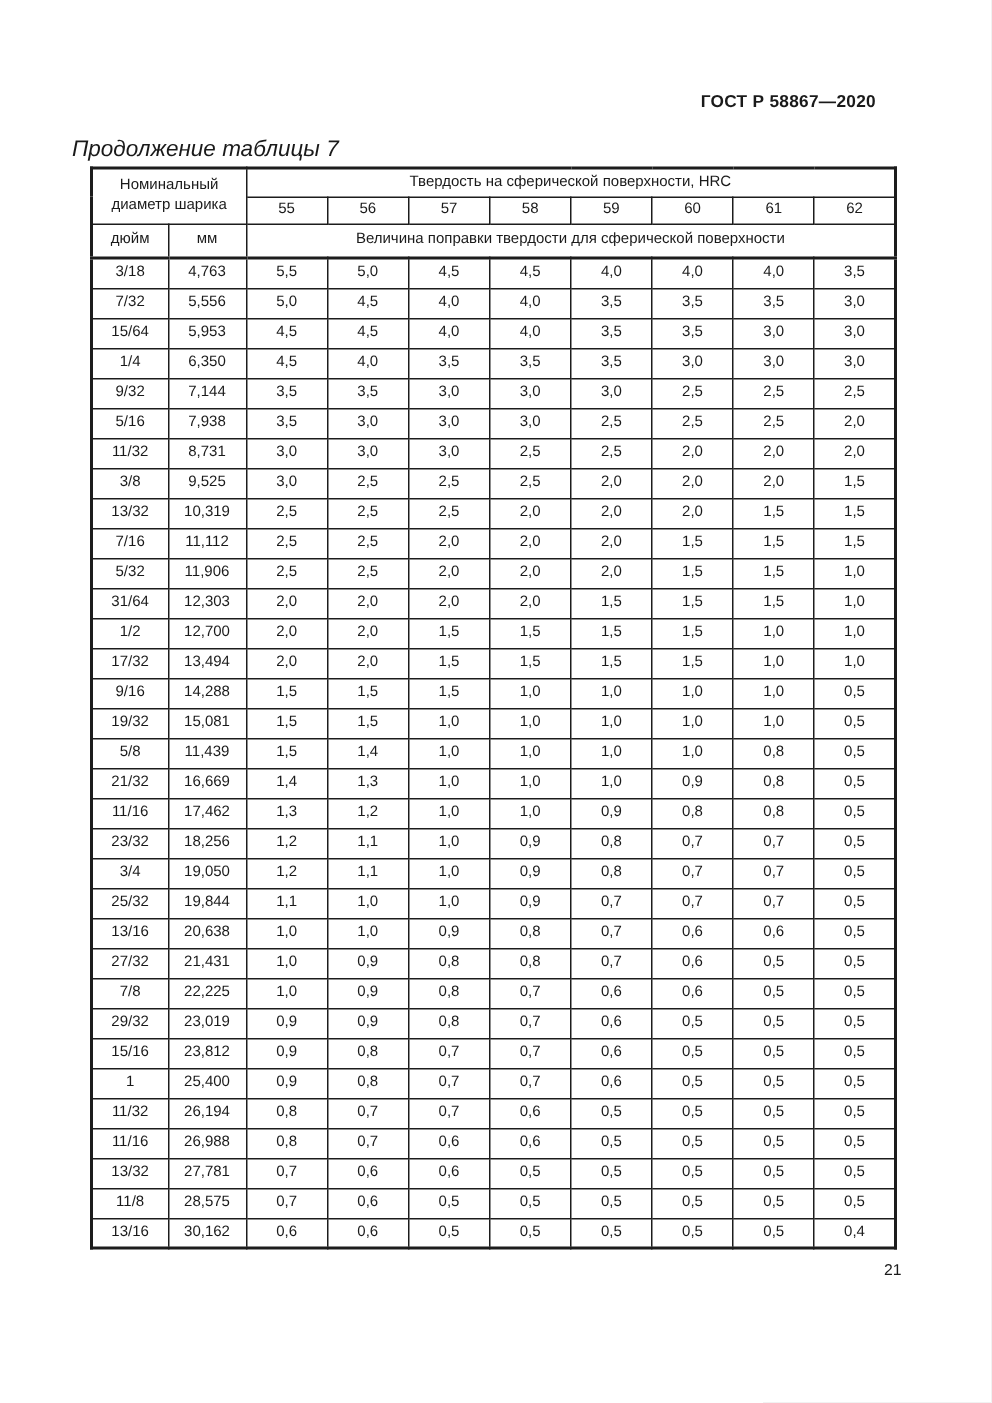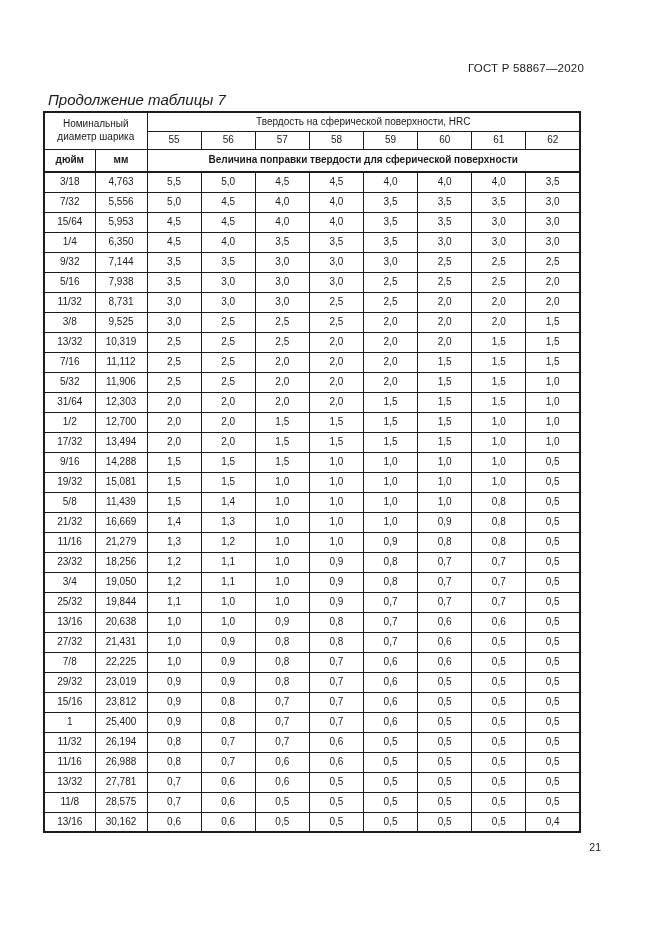--- a/index.html
+++ b/index.html
@@ -12,57 +12,57 @@
     background: #ffffff;
     color: #1a1a1a;
     overflow: hidden;
     margin: 0 auto;
   }
   .standard-designation {
     position: absolute;
     top: 62px;
     right: 77px;
     font-size: 11.5px;
-    font-weight: normal;
+    font-weight: bold;
     letter-spacing: 0.2px;
     white-space: nowrap;
   }
   .table-caption {
     position: absolute;
     top: 91px;
     left: 48px;
     font-size: 15px;
     font-style: italic;
     white-space: nowrap;
   }
   table.hardness-table {
     position: absolute;
     top: 111px;
-    left: 43px;
+    left: 60px;
     width: 538px;
     border-collapse: collapse;
     table-layout: fixed;
     border: 2px solid #1c1c1c;
     font-size: 10px;
   }
   table.hardness-table th,
   table.hardness-table td {
     border: 1px solid #1c1c1c;
     text-align: center;
     vertical-align: middle;
     font-weight: normal;
     padding: 0 2px;
     line-height: 1.25;
   }
   col.col-inch { width: 51px; }
   col.col-mm   { width: 52px; }
   thead th.nominal-cell { height: 37px; }
   thead tr.hrc-title-row th { height: 19px; }
   thead tr.hrc-levels-row th { height: 18px; }
-  thead tr.units-row th { height: 23px; border-bottom: 2px solid #1c1c1c; font-weight: bold; }
+  thead tr.units-row th { height: 23px; border-bottom: 2px solid #1c1c1c; }
   tbody td { height: 20px; }
   .page-number {
     position: absolute;
     top: 841px;
     right: 60px;
     font-size: 10.5px;
   }
 </style>
 </head>
 <body>
@@ -319,21 +319,21 @@
           <td>1,3</td>
           <td>1,0</td>
           <td>1,0</td>
           <td>1,0</td>
           <td>0,9</td>
           <td>0,8</td>
           <td>0,5</td>
         </tr>
         <tr>
           <td>11/16</td>
-          <td>21,279</td>
+          <td>17,462</td>
           <td>1,3</td>
           <td>1,2</td>
           <td>1,0</td>
           <td>1,0</td>
           <td>0,9</td>
           <td>0,8</td>
           <td>0,8</td>
           <td>0,5</td>
         </tr>
         <tr>

